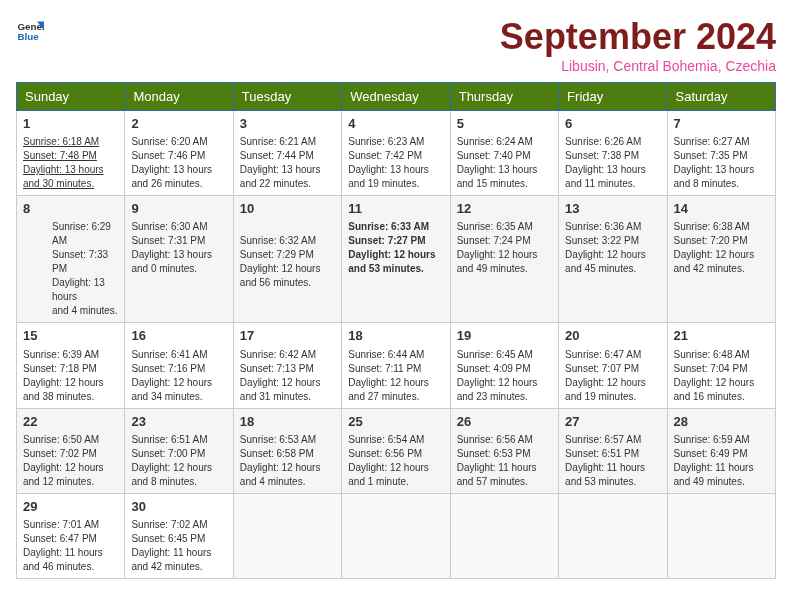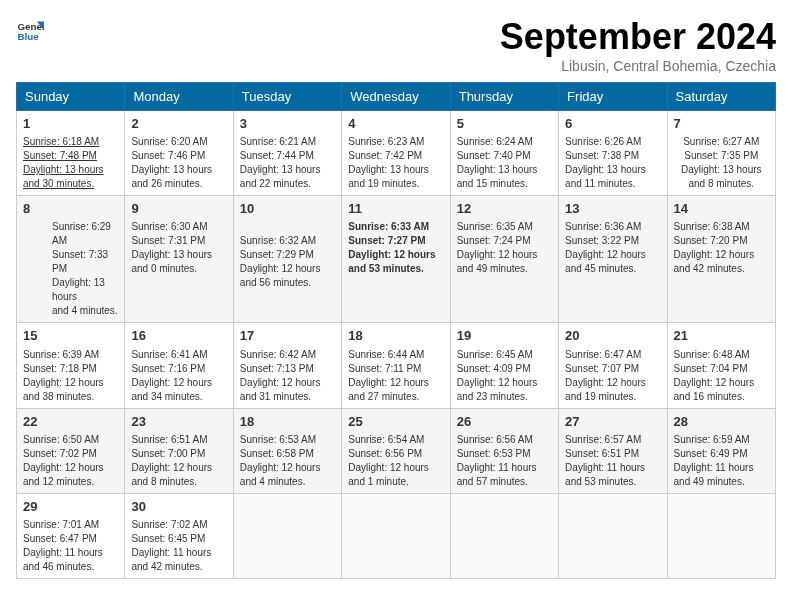--- a/index.html
+++ b/index.html
@@ -24,33 +24,33 @@
     .logo-icon {
       width: 28px;
       height: 28px;
     }
     .title-area {
       text-align: right;
     }
     .month-title {
       font-size: 36px;
       font-weight: bold;
-      color: #000000;
+      color: #7f1d1d;
     }
     .location {
       font-size: 14px;
-      color: #737373;
+      color: #ec4899;
     }
     .calendar {
       width: 100%;
       border-collapse: collapse;
       font-size: 11px;
     }
     .calendar th {
-      background-color: #0369a1;
+      background-color: #4d7c0f;
       color: #fff;
       text-align: left;
       padding: 6px 8px;
       font-size: 13px;
       font-weight: normal;
       border: 1px solid #2a6db5;
     }
     .calendar td {
       border: 1px solid #ccc;
       vertical-align: top;
@@ -148,21 +148,21 @@
         </td>
         <td>
           <span class="day-number">6</span>
           <div class="day-info" style="white-space: pre-line;">Sunrise: 6:26 AM
 Sunset: 7:38 PM
 Daylight: 13 hours
 and 11 minutes.</div>
         </td>
         <td>
           <span class="day-number">7</span>
-          <div class="day-info" style="white-space: pre-line; text-align: center;">Sunrise: 6:27 AM
+          <div class="day-info" style="white-space: pre-line;">Sunrise: 6:27 AM
 Sunset: 7:35 PM
 Daylight: 13 hours
 and 8 minutes.</div>
         </td>
       </tr>
       <tr>
         <td>
           <span class="day-number">8</span>
           <div class="day-info" style="white-space: pre-line; margin-left: 29px;">Sunrise: 6:29 AM
 Sunset: 7:33 PM

